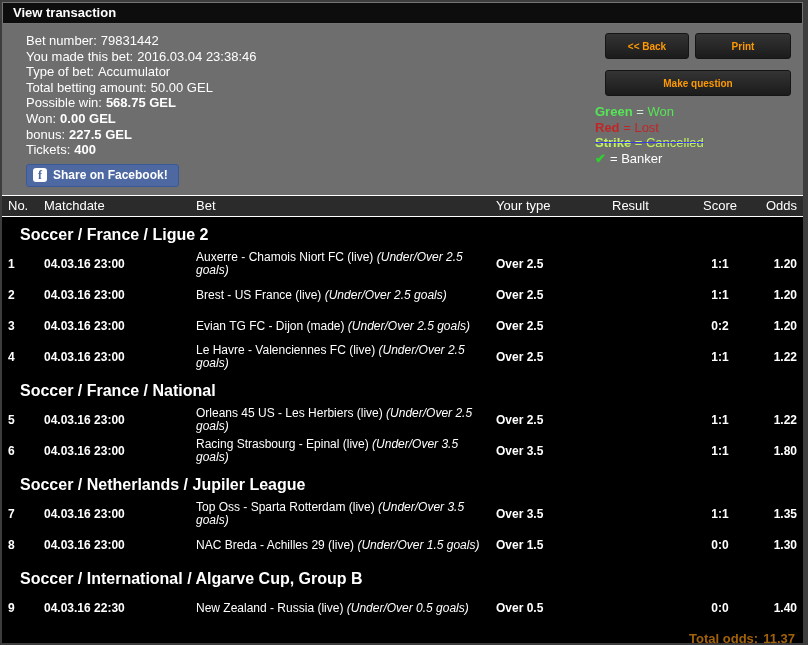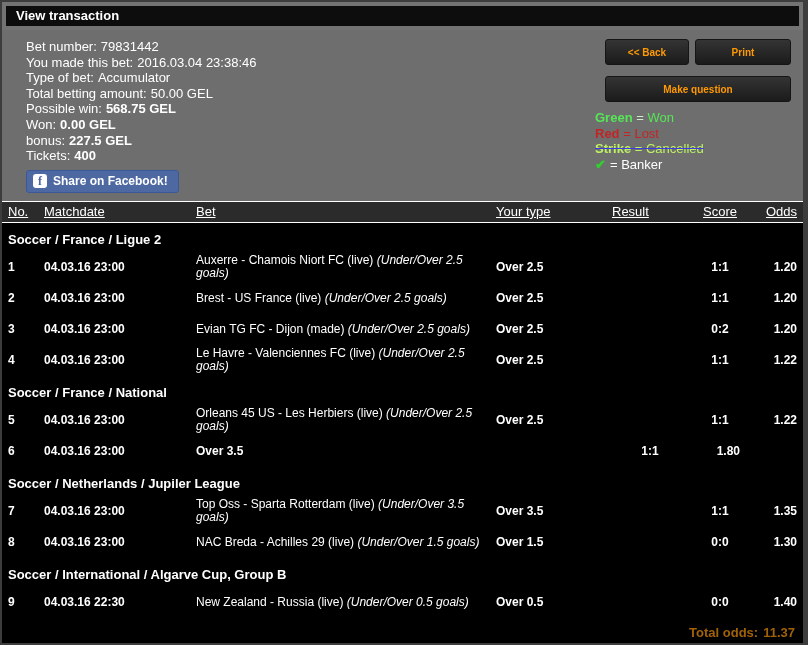--- a/index.html
+++ b/index.html
@@ -6,21 +6,21 @@
   html, body { background: #2a2a2a; font-family: "Liberation Sans", sans-serif; }
   .page {
     width: 808px; height: 645px;
     border: 2px solid #3d3d3d; border-right-width: 5px;
     display: flex; flex-direction: column;
     background: #000;
   }
 
   
   .titlebar {
-    background: #0d0d0d; border: 4px solid #737373;
+    background: #0d0d0d; border: 1px solid #737373;
     color: #fff; font-weight: bold; font-size: 13px;
     padding: 2px 10px 3px 10px; flex: 0 0 auto;
   }
 
   
   .info-panel {
     background: #6e6e6e; position: relative;
     padding: 9px 12px 8px 24px; flex: 0 0 167px;
     color: #fff; font-size: 13px;
   }
@@ -68,30 +68,30 @@
   
   .thead {
     background: #2b2b2b; border-top: 1px solid #fff; border-bottom: 1px solid #fff;
     color: #fff; font-size: 13px; flex: 0 0 auto;
   }
   .grid {
     display: grid;
     grid-template-columns: 36px 152px 300px 116px 88px 52px 1fr;
     align-items: center;
   }
-  .thead .grid { height: 20px; text-decoration: underline; }
+  .thead .grid { height: 20px; }
   .tbody { background: #000; color: #fff; flex: 1 1 auto; overflow: hidden; }
 
   .c { padding-left: 6px; }
   .c.score { text-align: center; padding-left: 0; }
   .c.odds  { text-align: right; padding-right: 6px; }
 
   .group-header {
-    color: #fff; font-weight: bold; font-size: 13px;
-    padding: 9px 0 5px 6px;
+    color: #fff; font-weight: bold; font-size: 16px;
+    padding: 9px 0 5px 18px;
   }
   .trow { min-height: 31px; font-size: 12px; }
   .trow .no, .trow .date, .trow .type, .trow .score, .trow .odds { font-weight: bold; }
   .trow .bet { padding-right: 10px; line-height: 13px; }
   .trow .bet em { font-style: italic; }
 
   .total-odds {
     text-align: right; color: #a16207; font-size: 13px; font-weight: bold;
     padding: 7px 8px 0 0;
   }
@@ -199,20 +199,21 @@
       <div class="c bet"><span>Orleans 45 US - Les Herbiers (live)</span> <em>(Under/Over 2.5 goals)</em></div>
       <div class="c type">Over 2.5</div>
       <div class="c result"></div>
       <div class="c score">1:1</div>
       <div class="c odds">1.22</div>
     </div>
 
     <div class="grid trow">
       <div class="c no">6</div>
       <div class="c date">04.03.16 23:00</div>
+      <div class="c bet"><span>Racing Strasbourg - Epinal (live)</span> <em>(Under/Over 3.5 goals)</em></div>
       <div class="c type">Over 3.5</div>
       <div class="c result"></div>
       <div class="c score">1:1</div>
       <div class="c odds">1.80</div>
     </div>
 
     <div class="group-header">Soccer / Netherlands / Jupiler League</div>
 
     <div class="grid trow">
       <div class="c no">7</div>

